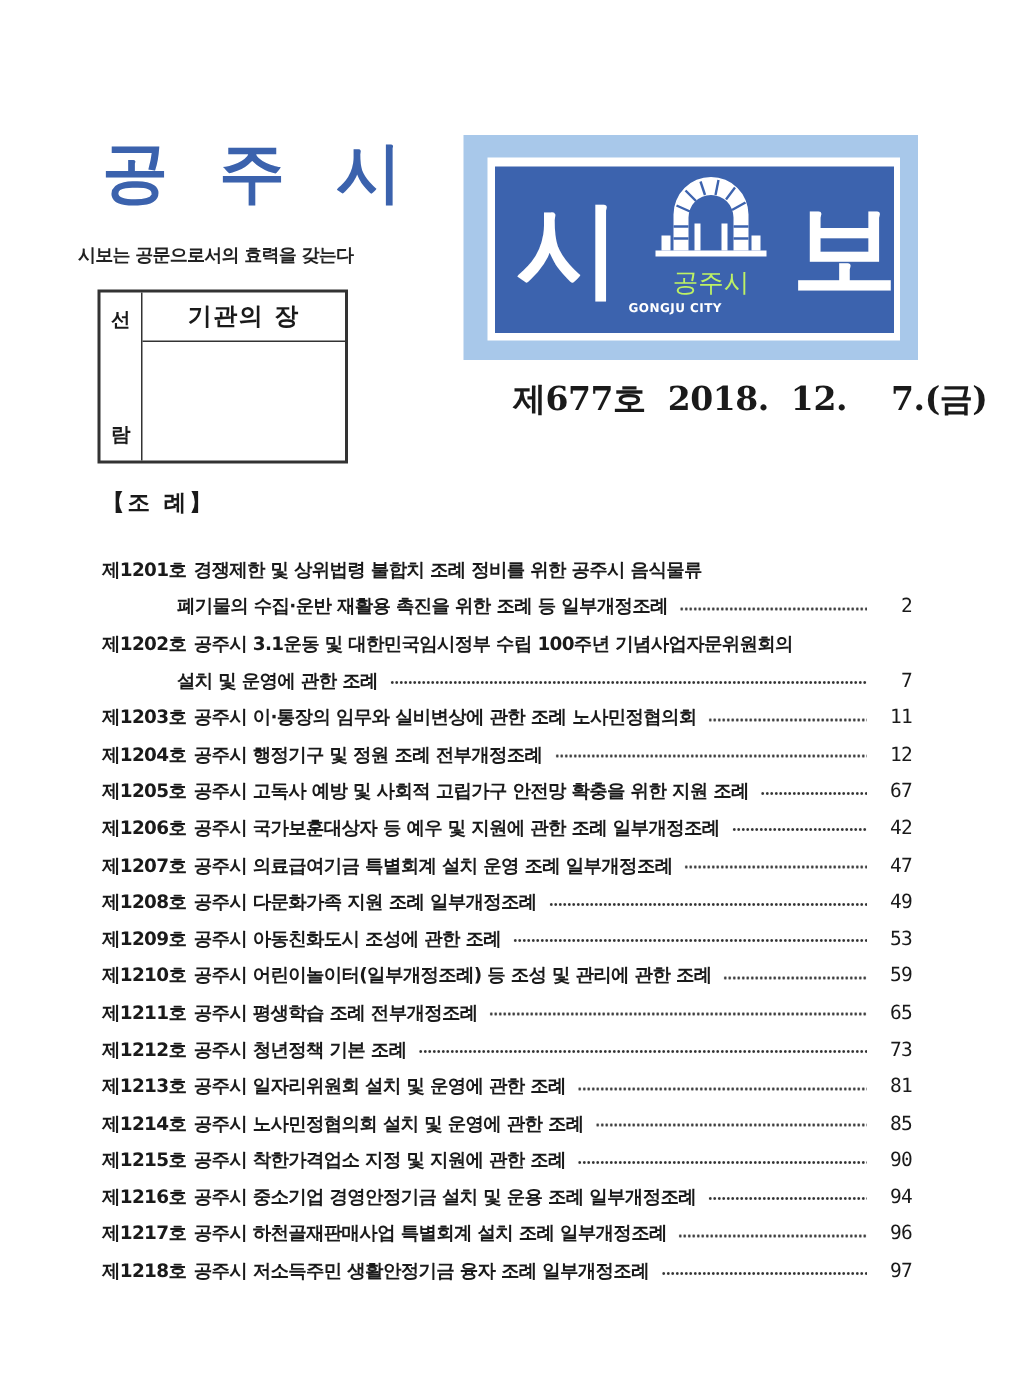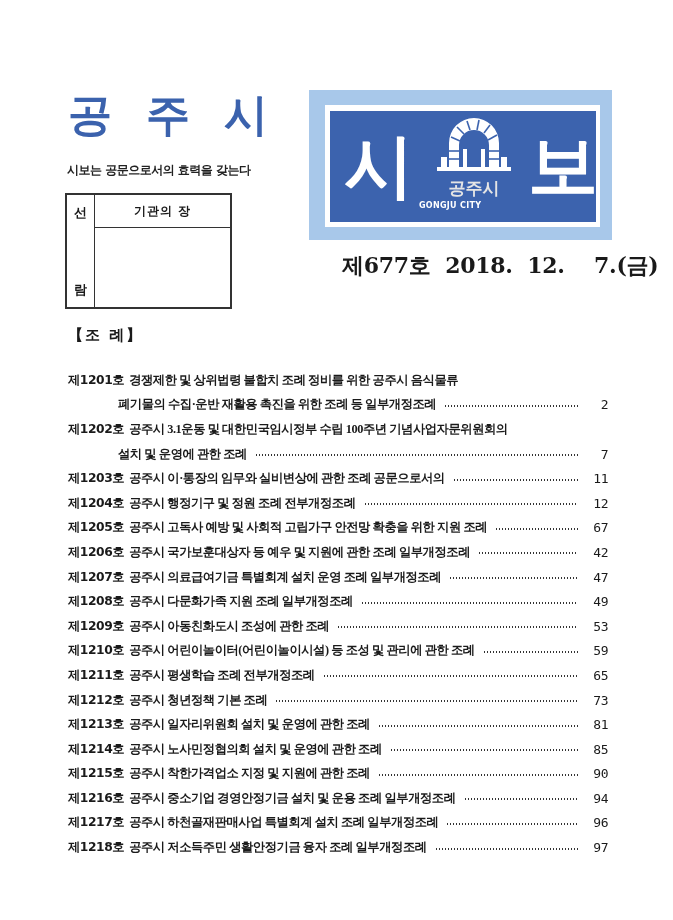--- a/index.html
+++ b/index.html
@@ -10,58 +10,58 @@
   .abs { position: absolute; }
 
   .city-title {
     left: 68px; top: 86px; width: 200px;
     font-size: 44px; font-weight: bold; color: #3b62ad;
     letter-spacing: 0; display: flex; justify-content: space-between;
   }
   .city-title span { display: inline-block; }
 
   .legal-note {
-    left: 67px; top: 162px; font-size: 12px; font-weight: bold; color: #222;
+    left: 52px; top: 162px; font-size: 12px; font-weight: bold; color: #222;
     letter-spacing: -0.5px;
   }
 
   
   .dist-table {
     left: 65px; top: 193px; width: 167px; height: 116px;
     border: 2px solid #333; box-sizing: border-box;
   }
   .dist-left {
     position: absolute; left: 0; top: 0; width: 28px; height: 100%;
     border-right: 1px solid #333; box-sizing: border-box;
   }
   .dist-left .ch { position: absolute; left: 0; width: 100%; text-align: center; font-size: 13px; font-weight: bold; }
   .dist-head {
     position: absolute; left: 28px; right: 0; top: 0; height: 33px;
     border-bottom: 1px solid #333; box-sizing: border-box;
     display: flex; align-items: center; justify-content: center;
-    font-size: 12px; font-weight: bold; letter-spacing: 1px;
+    font-size: 16px; font-weight: bold; letter-spacing: 1px;
   }
 
   
   .logo-outer {
     left: 309px; top: 90px; width: 303px; height: 150px; background: #a8c8ea;
   }
   .logo-white {
     position: absolute; left: 16px; top: 15px; right: 12px; bottom: 13px; background: #ffffff;
   }
   .logo-inner {
     position: absolute; left: 5px; top: 6px; right: 4px; bottom: 5px; background: #3c63ae;
   }
   .logo-char {
     position: absolute; top: 10px; color: #ffffff; font-size: 70px; font-weight: bold; line-height: 90px;
   }
   .logo-emblem { position: absolute; left: 89px; top: 4px; width: 110px; height: 110px; }
   .emblem-ko {
     position: absolute; left: 0; width: 100%; top: 62px; text-align: center;
-    color: #e5e5e5; font-size: 17px; font-weight: bold;
+    color: #bef264; font-size: 17px; font-weight: normal;
   }
   .emblem-en {
     position: absolute; left: 0; width: 100%; top: 86px; 
     color: #fff; font-size: 8px; font-weight: bold; letter-spacing: 0.3px;
   }
 
   .issue-line {
     left: 342px; top: 251px; font-family: "DejaVu Serif", "Liberation Serif", serif;
     font-size: 22px; font-weight: bold; color: #1a1a1a; white-space: pre; letter-spacing: -0.3px;
   }
@@ -70,21 +70,21 @@
     left: 68px; top: 326px; font-size: 15px; font-weight: bold; letter-spacing: 2px;
   }
 
   .toc { left: 68px; top: 368px; width: 540px; }
   .toc-entry { position: relative; font-size: 12.3px; font-weight: bold; letter-spacing: -0.45px; }
   .toc-line {
     height: 24.6px; display: flex; align-items: center; white-space: nowrap;
   }
   .toc-line.cont { padding-left: 50px; }
   .toc-no { flex: none; margin-right: 5px; }
-  .toc-text { flex: none; font-family: Liberation Serif, serif; }
+  .toc-text { flex: none; }
   .toc-dots {
     flex: 1 1 auto; margin: 0 6px 0 8px; height: 2px; align-self: center; margin-top: 2px;
     background-image: radial-gradient(circle, #333 0.8px, transparent 1px);
     background-size: 3px 2px; background-repeat: repeat-x;
   }
   .toc-page {
     flex: none; width: 24px; text-align: right; font-family: "DejaVu Sans Mono", "Liberation Mono", monospace;
     font-weight: normal; font-size: 13px; letter-spacing: -0.5px;
   }
 </style>
@@ -170,21 +170,21 @@
     <div class="toc-line cont">
         <span class="toc-text">설치 및 운영에 관한 조례</span>
         <span class="toc-dots"></span>
         <span class="toc-page">7</span>
       </div>
   </div>
 
   <div class="toc-entry">
       <div class="toc-line">
         <span class="toc-no">제1203호</span>
-        <span class="toc-text">공주시 이·통장의 임무와 실비변상에 관한 조례 공문으로서의</span>
+        <span class="toc-text">공주시 이·통장의 임무와 실비변상에 관한 조례 노사민정협의회</span>
         <span class="toc-dots"></span>
         <span class="toc-page">11</span>
       </div>
     </div>
 
   <div class="toc-entry">
       <div class="toc-line">
         <span class="toc-no">제1204호</span>
         <span class="toc-text">공주시 행정기구 및 정원 조례 전부개정조례</span>
         <span class="toc-dots"></span>
@@ -233,21 +233,21 @@
         <span class="toc-no">제1209호</span>
         <span class="toc-text">공주시 아동친화도시 조성에 관한 조례</span>
         <span class="toc-dots"></span>
         <span class="toc-page">53</span>
       </div>
     </div>
 
   <div class="toc-entry">
       <div class="toc-line">
         <span class="toc-no">제1210호</span>
-        <span class="toc-text">공주시 어린이놀이터(어린이놀이시설) 등 조성 및 관리에 관한 조례</span>
+        <span class="toc-text">공주시 어린이놀이터(일부개정조례) 등 조성 및 관리에 관한 조례</span>
         <span class="toc-dots"></span>
         <span class="toc-page">59</span>
       </div>
     </div>
 
   <div class="toc-entry">
       <div class="toc-line">
         <span class="toc-no">제1211호</span>
         <span class="toc-text">공주시 평생학습 조례 전부개정조례</span>
         <span class="toc-dots"></span>

